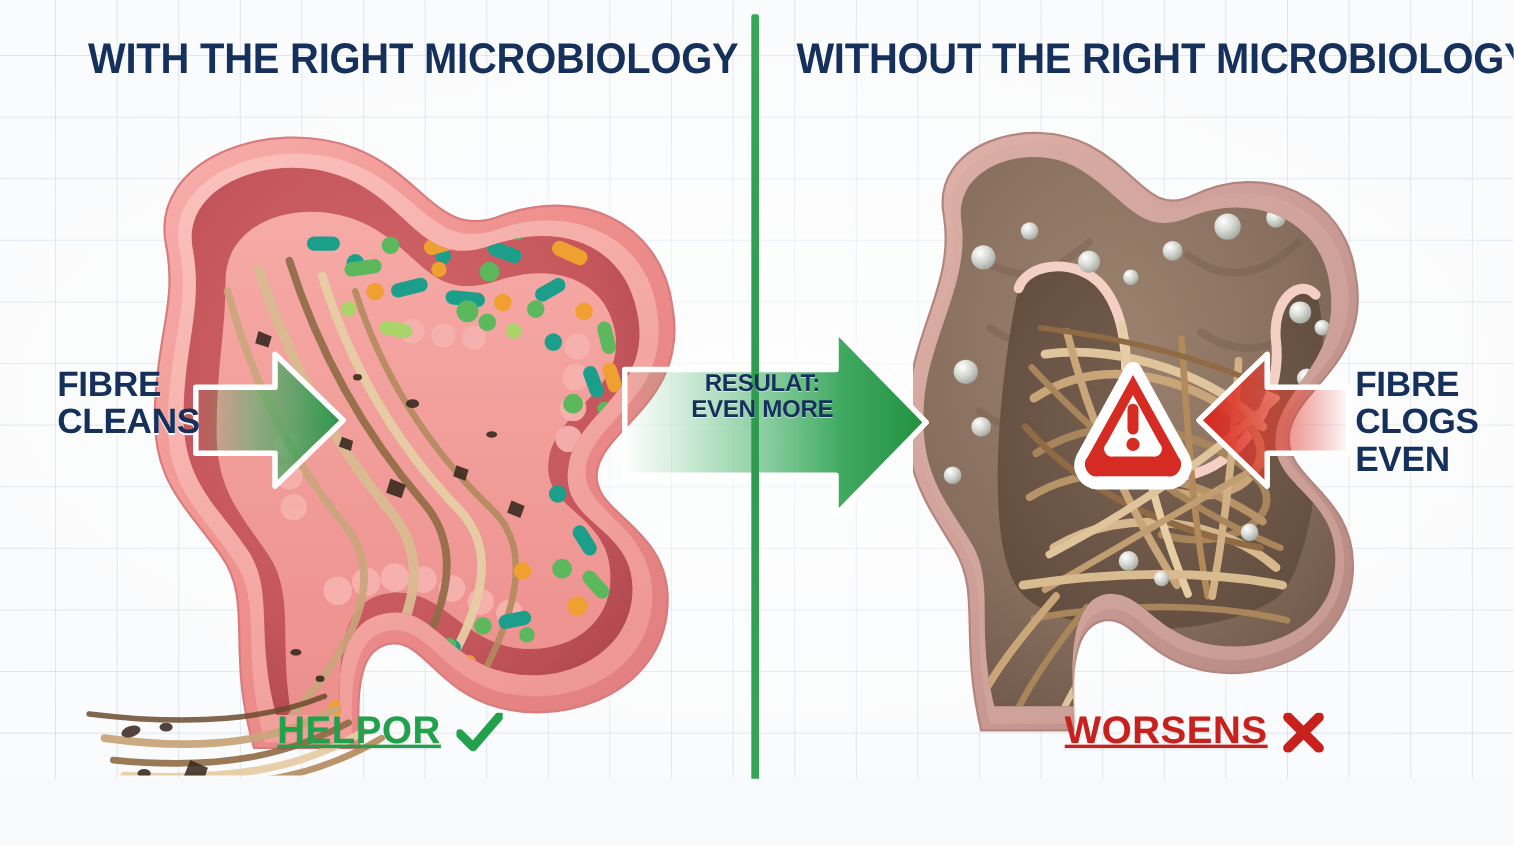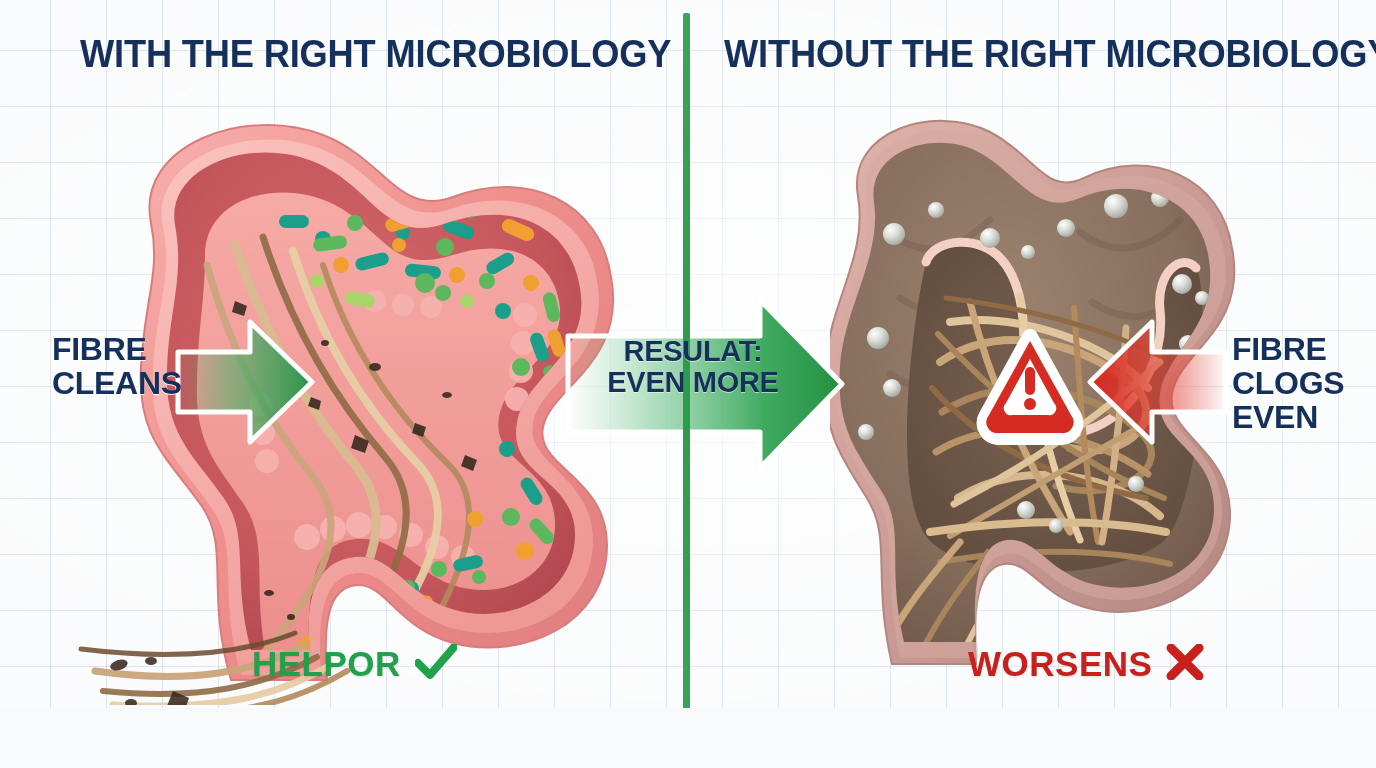--- a/index.html
+++ b/index.html
@@ -45,41 +45,41 @@
     width:7px; height:742px;
     background:linear-gradient(to bottom,#37a757 0%,#2e9a4d 50%,#37a757 100%);
     border-radius:2px;
   }
 
   
   .verdict{
     position:absolute; bottom:24px;
     font-size:35px; font-weight:bold;
     letter-spacing:.5px; white-space:nowrap;
-    display:flex; align-items:flex-start; gap:14px;
+    display:flex; align-items:flex-end; gap:14px;text-decoration:underline;
   }
   .verdict.good { left:252px; color:#22a14c; text-shadow:0 1px 2px rgba(0,0,0,.12); }
   .verdict.bad  { left:925px; color:#c8201c; text-shadow:0 1px 2px rgba(0,0,0,.12);margin-left:43px; }
   .verdict svg { display:block; }
 
   
   .callout{
     position:absolute;
     color:#16305c; font-weight:bold; font-size:32px;
     line-height:1.06; letter-spacing:-.3px;
     text-shadow:0 1px 0 rgba(255,255,255,.9);
   }
   .callout.left  { left:52px;  top:333px; text-align:left; }
   .callout.right { left:1232px; top:333px; text-align:left; }
 
   
   .center-label{
     position:absolute; left:598px; top:336px;
     width:190px;
-    color:#16305c; font-weight:bold; font-size:29px;
+    color:#16305c; font-weight:bold; font-size:22px;
     line-height:1.08; letter-spacing:-.3px; text-align:center;
     text-shadow:0 1px 0 rgba(255,255,255,.55);
     z-index:6;
   }
 
   .arrow-layer{ position:absolute; inset:0; pointer-events:none; }
   .organ{ position:absolute; }
 </style>
 </head>
 <body>

